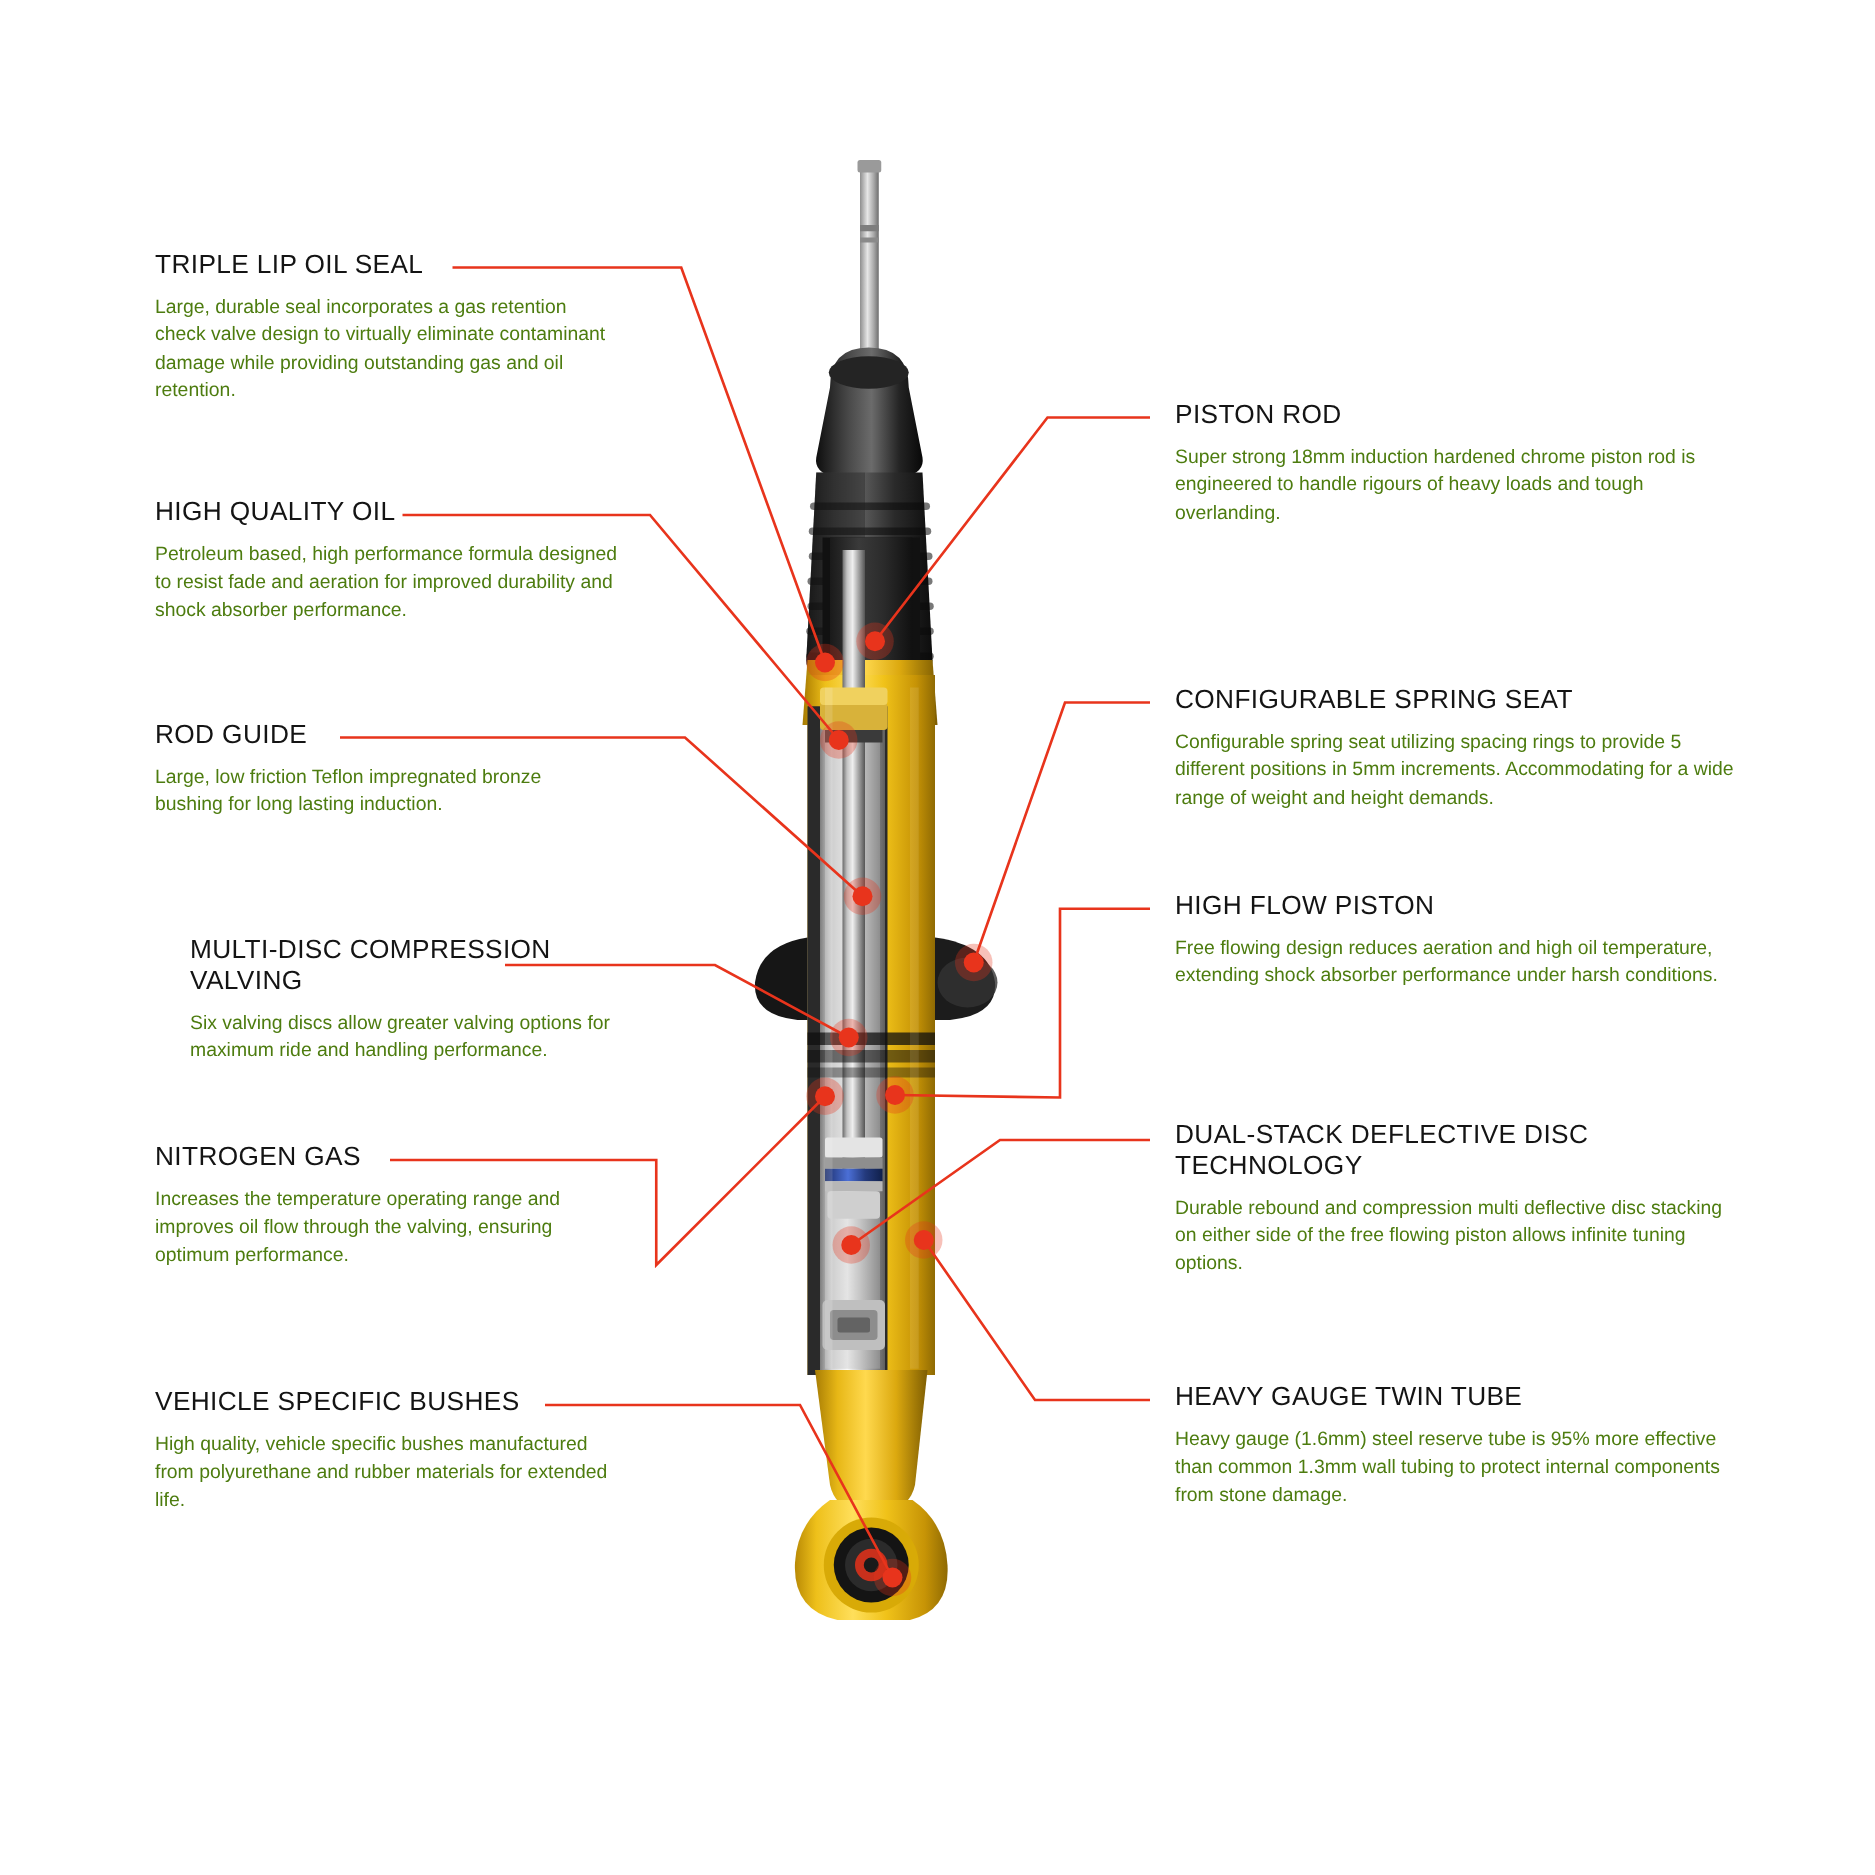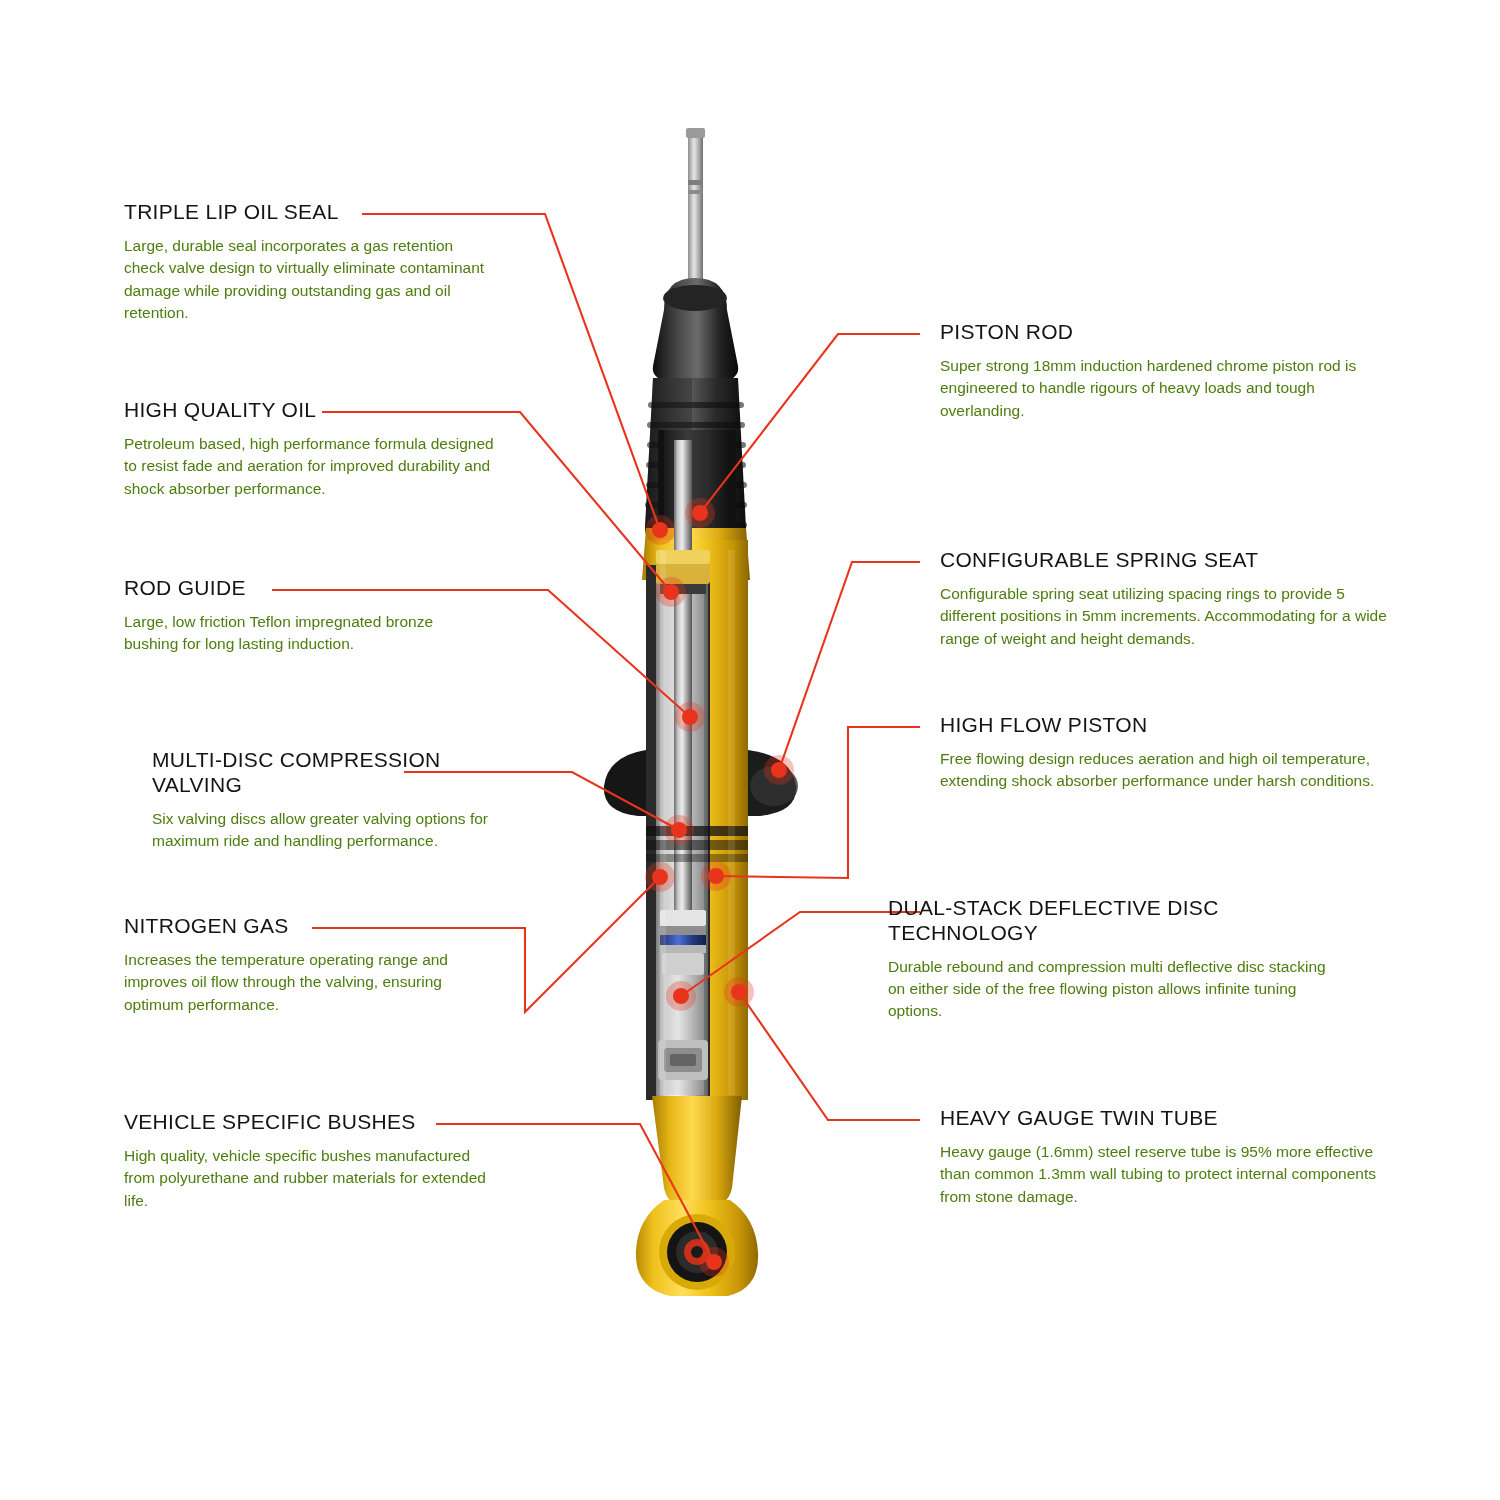--- a/index.html
+++ b/index.html
@@ -302,21 +302,21 @@
   <div class="callout right" style="left:940px; top:548px; width:448px;">
     <div class="c-title">CONFIGURABLE SPRING SEAT</div>
     <div class="c-body">Configurable spring seat utilizing spacing rings to provide 5 different positions in 5mm increments. Accommodating for a wide range of weight and height demands.</div>
   </div>
 
   <div class="callout right" style="left:940px; top:713px; width:448px;">
     <div class="c-title">HIGH FLOW PISTON</div>
     <div class="c-body">Free flowing design reduces aeration and high oil temperature, extending shock absorber performance under harsh conditions.</div>
   </div>
 
-  <div class="callout right" style="left:888px; top:896px; width:448px;">
+  <div class="callout right" style="left:940px; top:896px; width:448px;">
     <div class="c-title">DUAL-STACK DEFLECTIVE DISC TECHNOLOGY</div>
     <div class="c-body">Durable rebound and compression multi deflective disc stacking on either side of the free flowing piston allows infinite tuning options.</div>
   </div>
 
   <div class="callout right" style="left:940px; top:1106px; width:448px;">
     <div class="c-title">HEAVY GAUGE TWIN TUBE</div>
     <div class="c-body">Heavy gauge (1.6mm) steel reserve tube is 95% more effective than common 1.3mm wall tubing to protect internal components from stone damage.</div>
   </div>
 
 </div>

